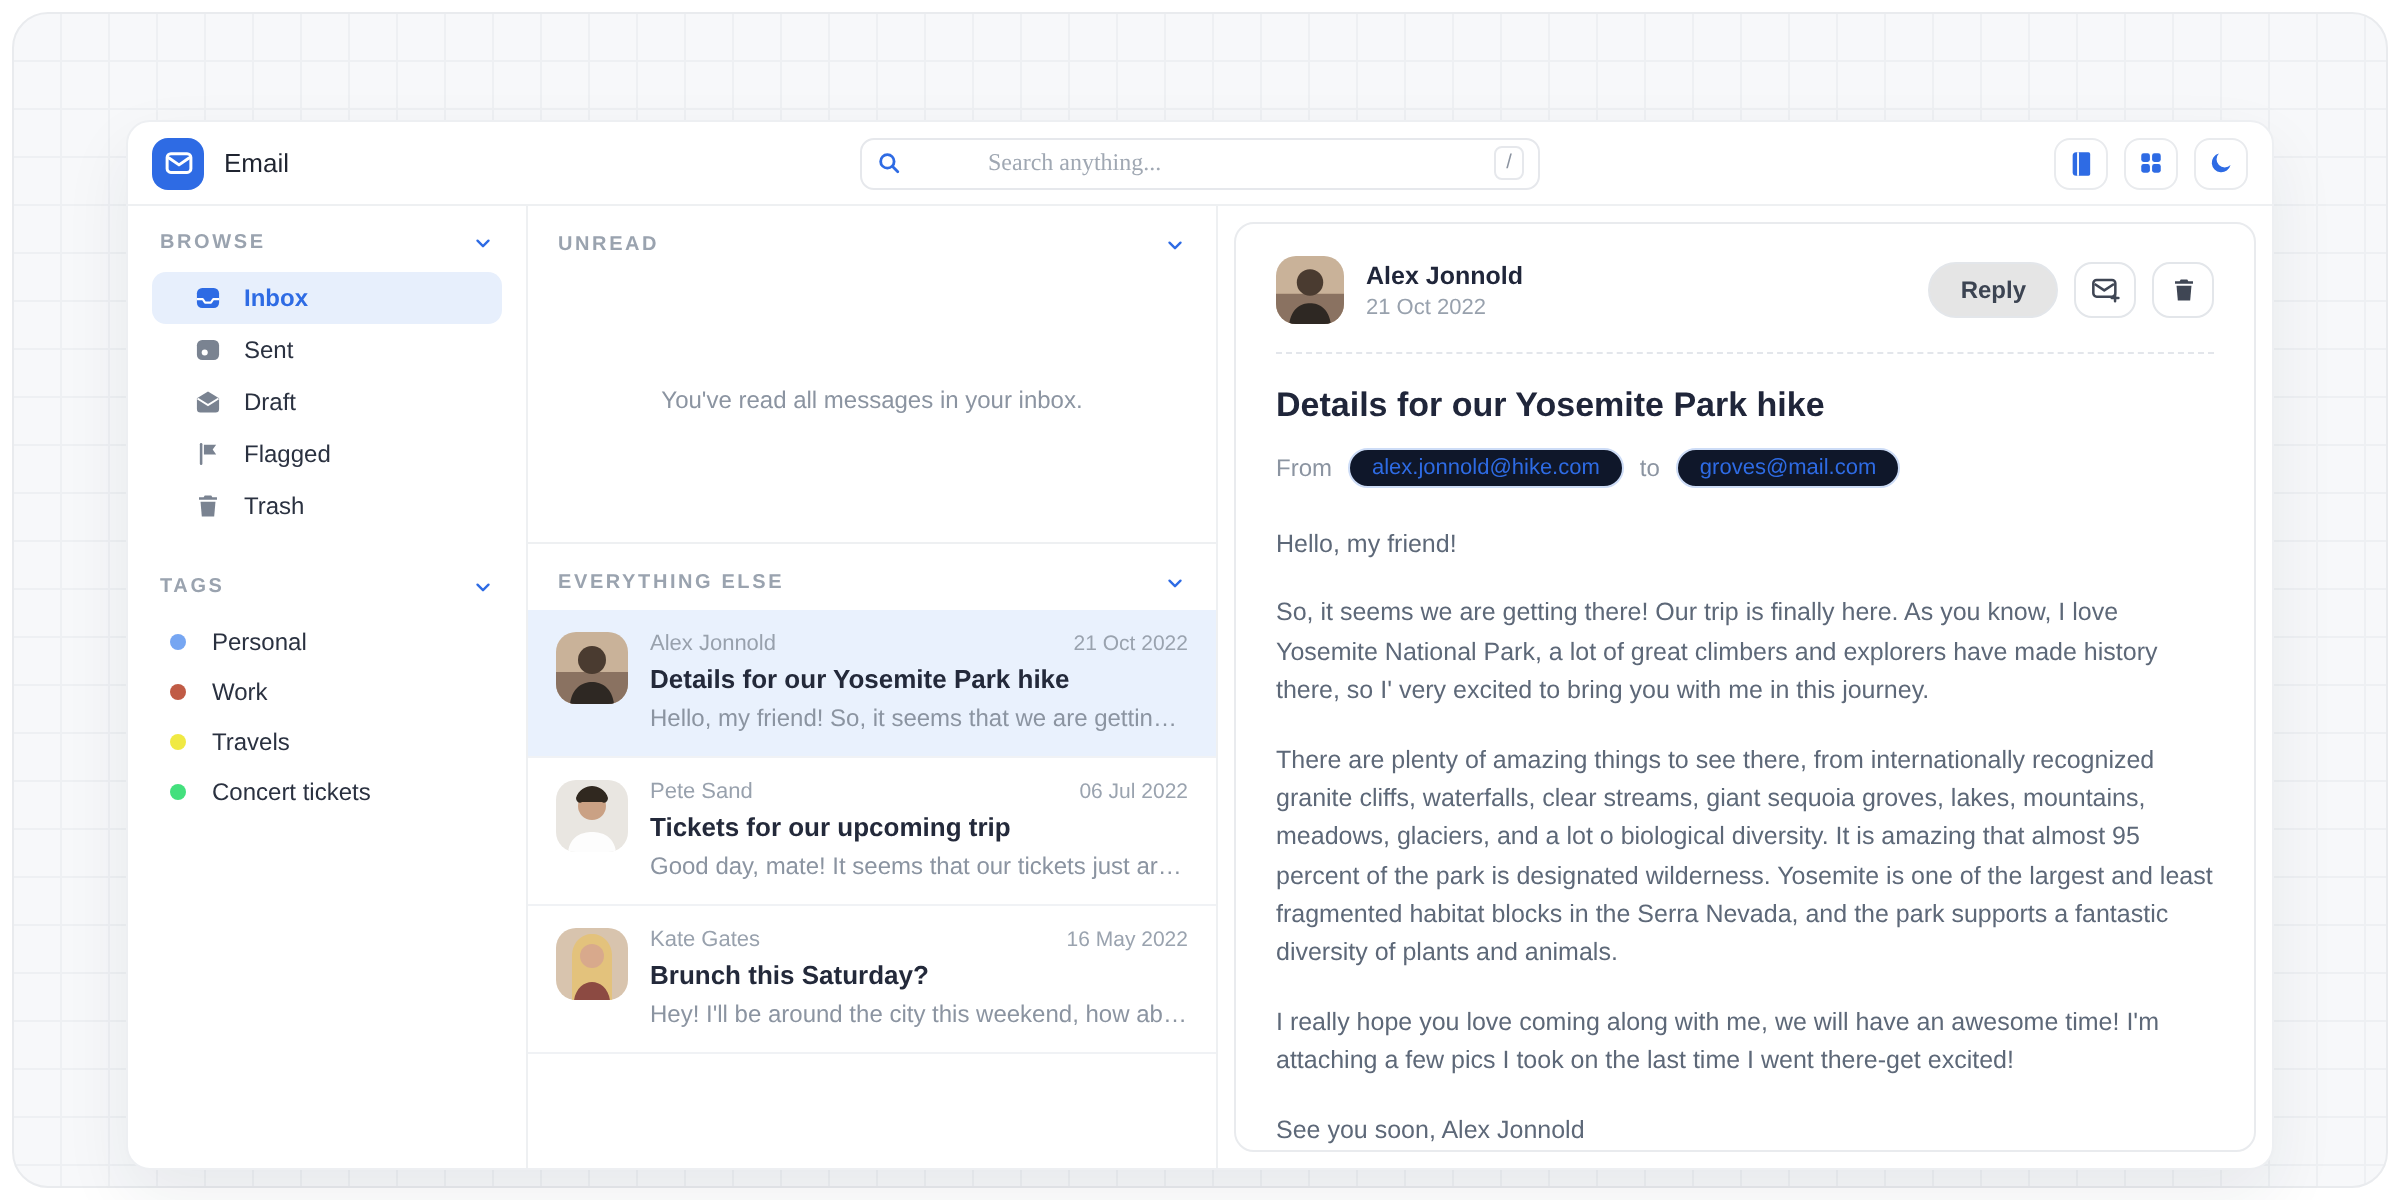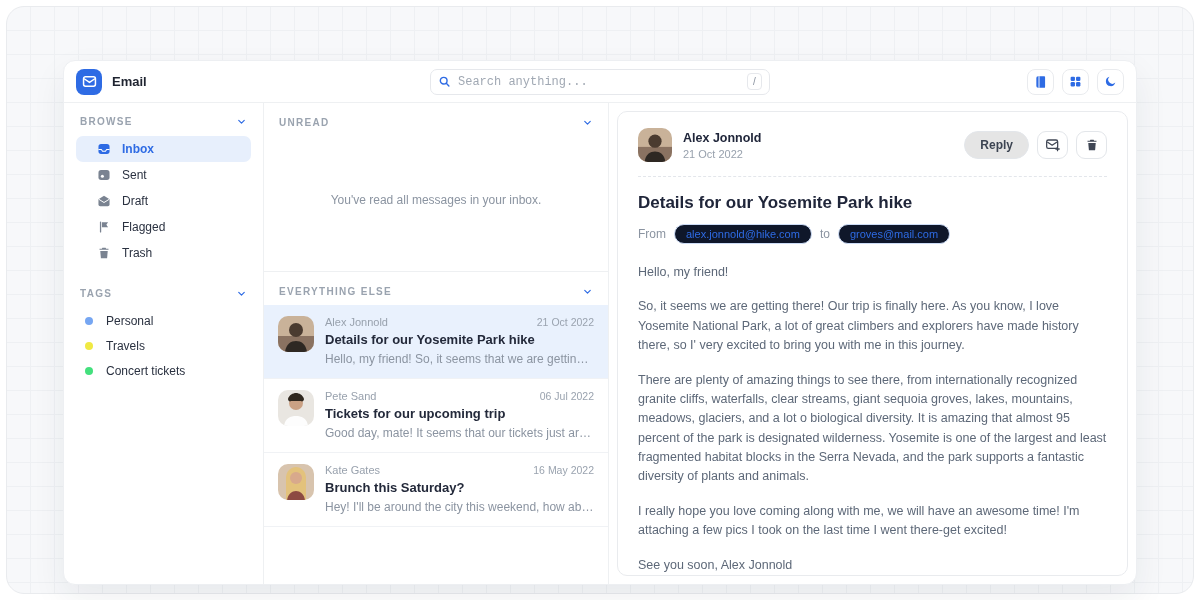--- a/index.html
+++ b/index.html
@@ -18,26 +18,26 @@
   
   .app { position:absolute; left:63px; top:60px; width:1074px; height:525px;
     background:#fff; border:1px solid #edeff2; border-radius:12px;
     box-shadow:0 14px 34px rgba(30,40,60,.07); display:flex; flex-direction:column; overflow:hidden; }
 
   
   .topbar { height:42px; border-bottom:1px solid #eef0f2; display:flex; align-items:center;
     padding:0 12px; position:relative; flex:0 0 auto; }
   .logo { width:26px; height:26px; border-radius:8px; background:#2e6be4;
     display:flex; align-items:center; justify-content:center; }
-  .app-title { margin-left:10px; font-size:13px; font-weight:700; color:#1f2430; }
+  .app-title { margin-left:10px; font-size:13px; font-weight:400; color:#1f2430; }
   .searchbar { position:absolute; left:50%; transform:translateX(-50%); width:340px; height:26px;
     border:1px solid #e6e8ec; border-radius:7px; display:flex; align-items:center;
     padding:0 7px; gap:7px; background:#fff; }
   .searchbar input { border:none; outline:none; flex:1; font-size:12px; color:#0c4a6e;
-    font-family:Liberation Mono, monospace; background:transparent; }
+    font-family:Liberation Serif, serif; background:transparent;margin-left:36px; }
   .searchbar input::placeholder { color:#a0a8b3; }
   .key-badge { min-width:15px; height:17px; border:1px solid #e6e8ec; border-radius:4px;
     font-size:10px; color:#8b93a0; display:flex; align-items:center; justify-content:center;
     padding:0 4px; }
   .topbar-actions { margin-left:auto; display:flex; gap:8px; }
   .icon-btn { width:27px; height:26px; border:1px solid #e9ebee; border-radius:8px; background:#fff;
     display:flex; align-items:center; justify-content:center; color:#2e6be4; cursor:pointer; }
 
   .content { flex:1; display:flex; min-height:0; }
 
@@ -221,20 +221,24 @@
               <path d="M6 9.5l6 6 6-6" fill="none" stroke="currentColor" stroke-width="2.6" stroke-linecap="round" stroke-linejoin="round"></path>
             </svg>
         </span>
       </div>
 
       <div class="tag-item">
         <span class="tag-dot" style="background-color: rgb(118, 166, 242);"></span>
         <span>Personal</span>
       </div>
       <div class="tag-item">
+        <span class="tag-dot" style="background-color: rgb(192, 91, 69);"></span>
+        <span>Work</span>
+      </div>
+      <div class="tag-item">
         <span class="tag-dot" style="background-color: rgb(240, 233, 67);"></span>
         <span>Travels</span>
       </div>
       <div class="tag-item">
         <span class="tag-dot" style="background-color: rgb(67, 224, 125);"></span>
         <span>Concert tickets</span>
       </div>
     </div>
 
     <div class="maillist">

